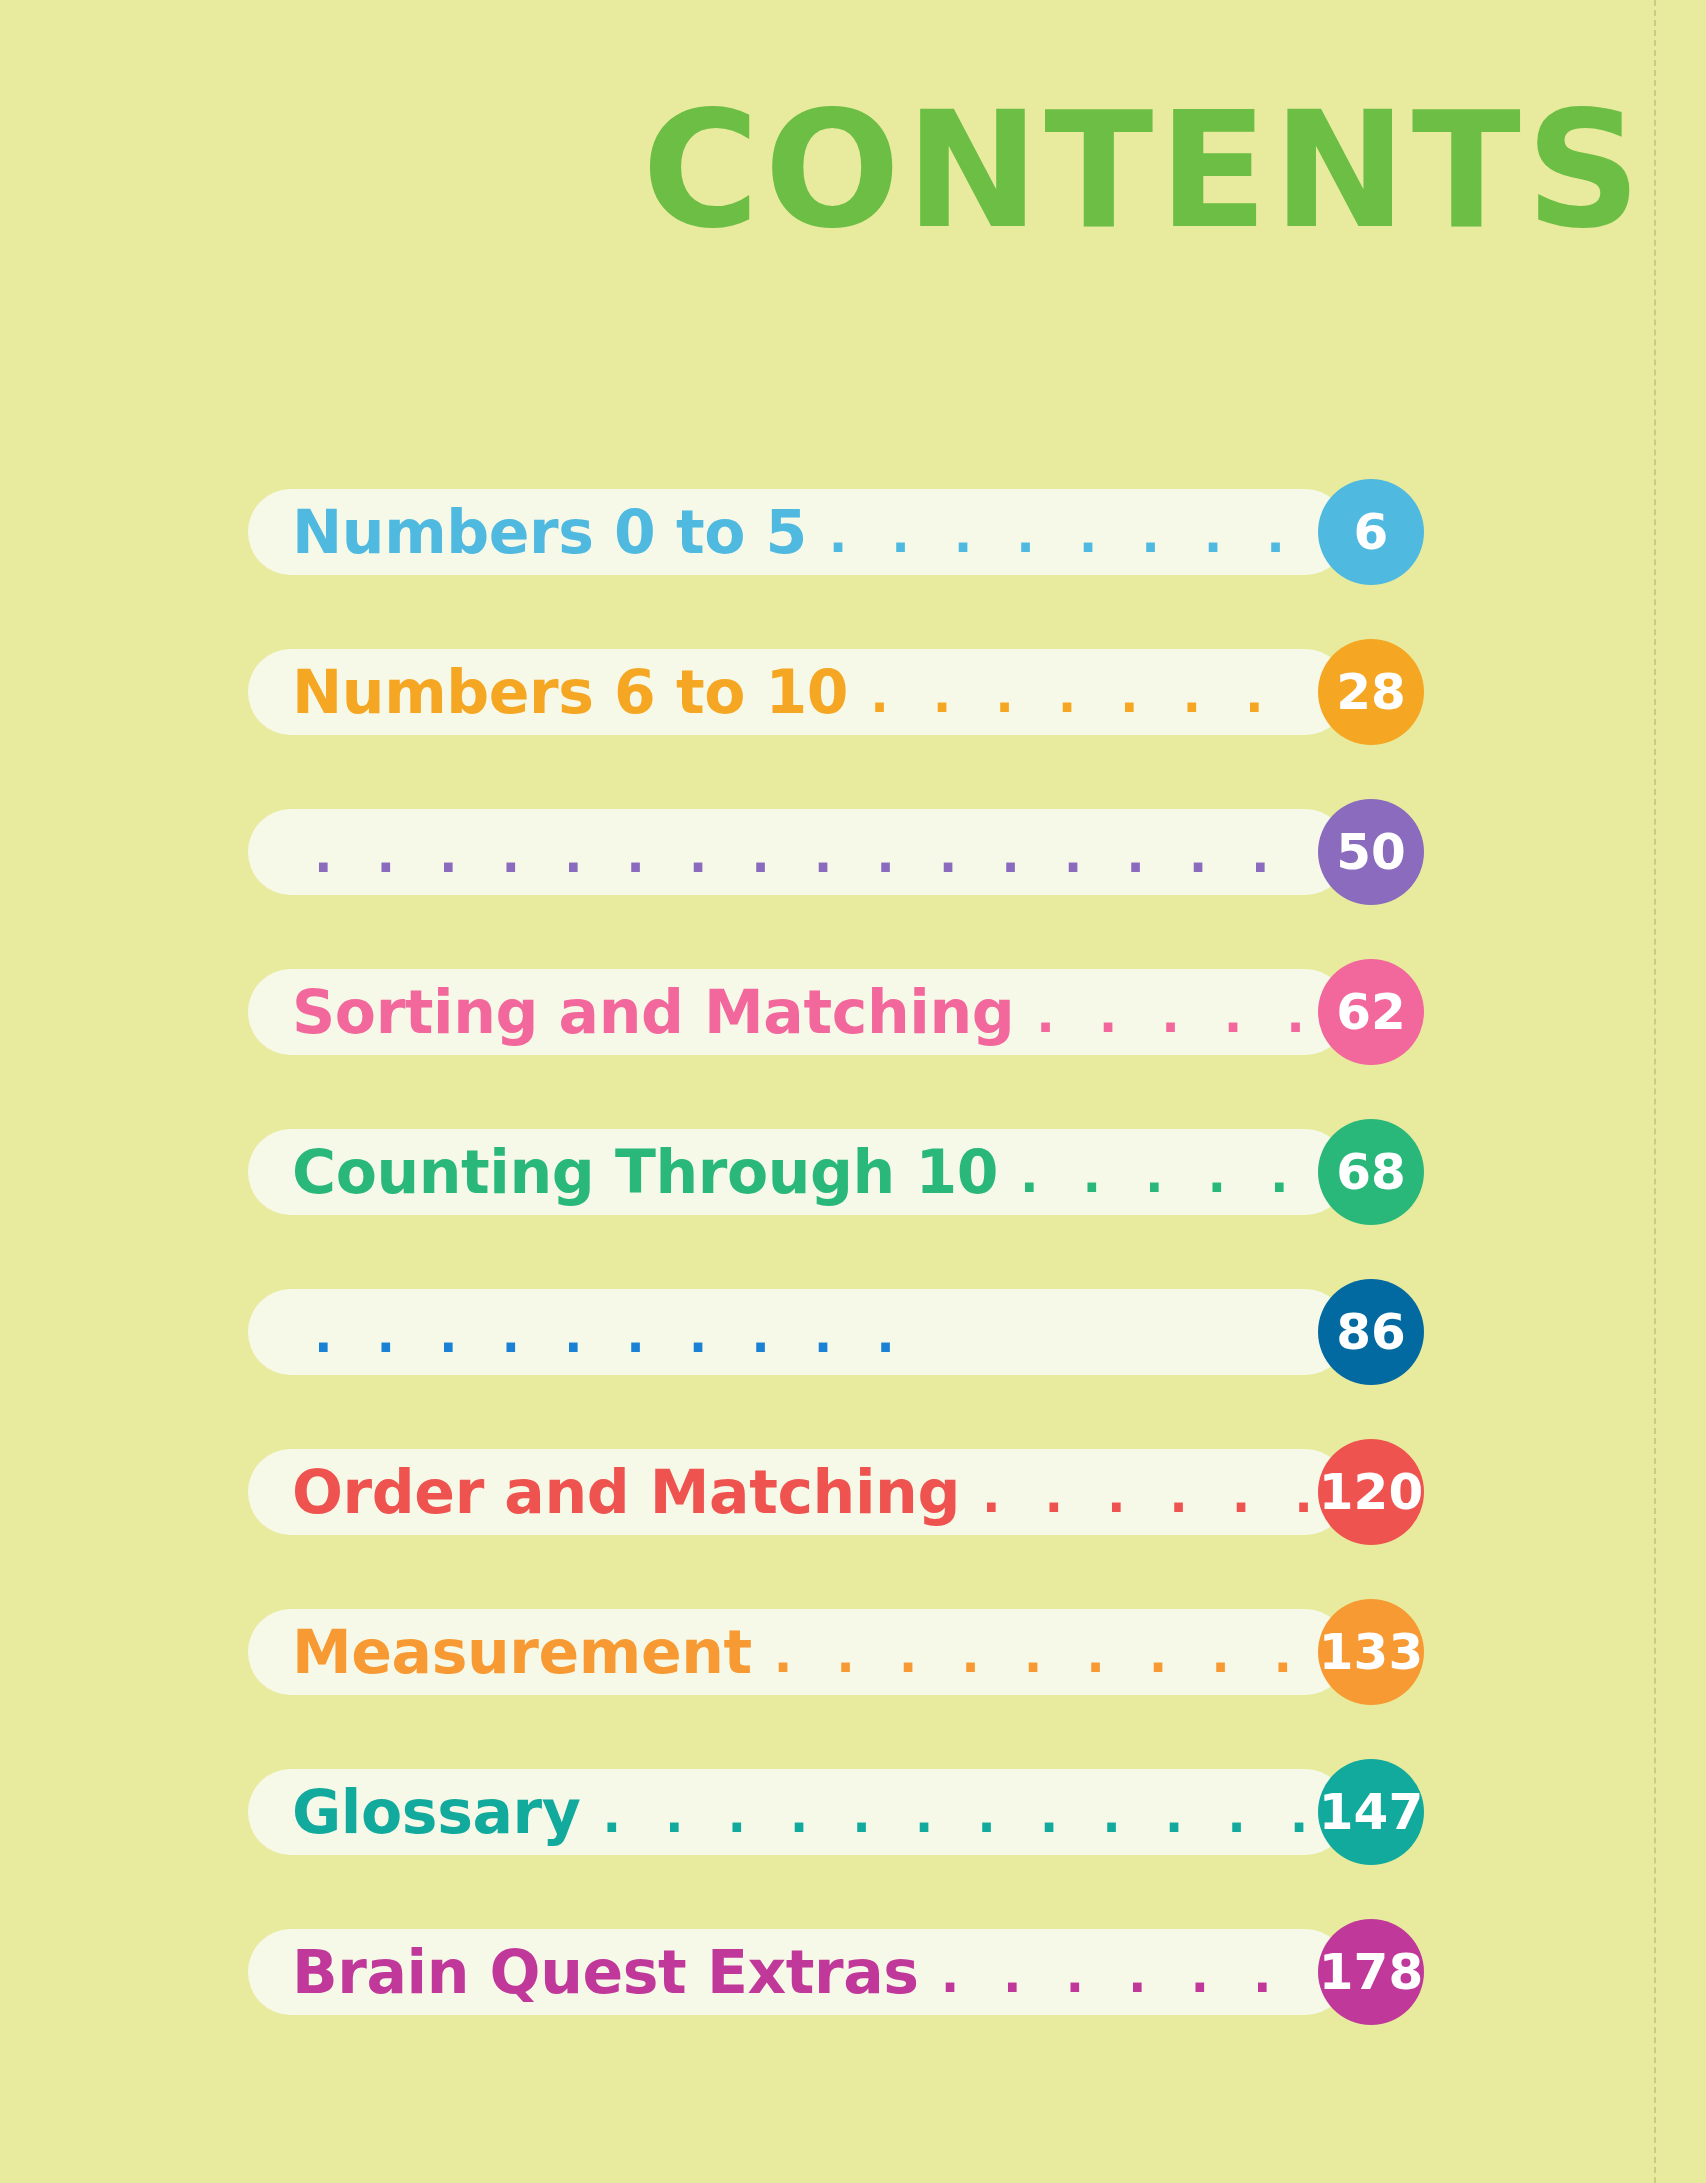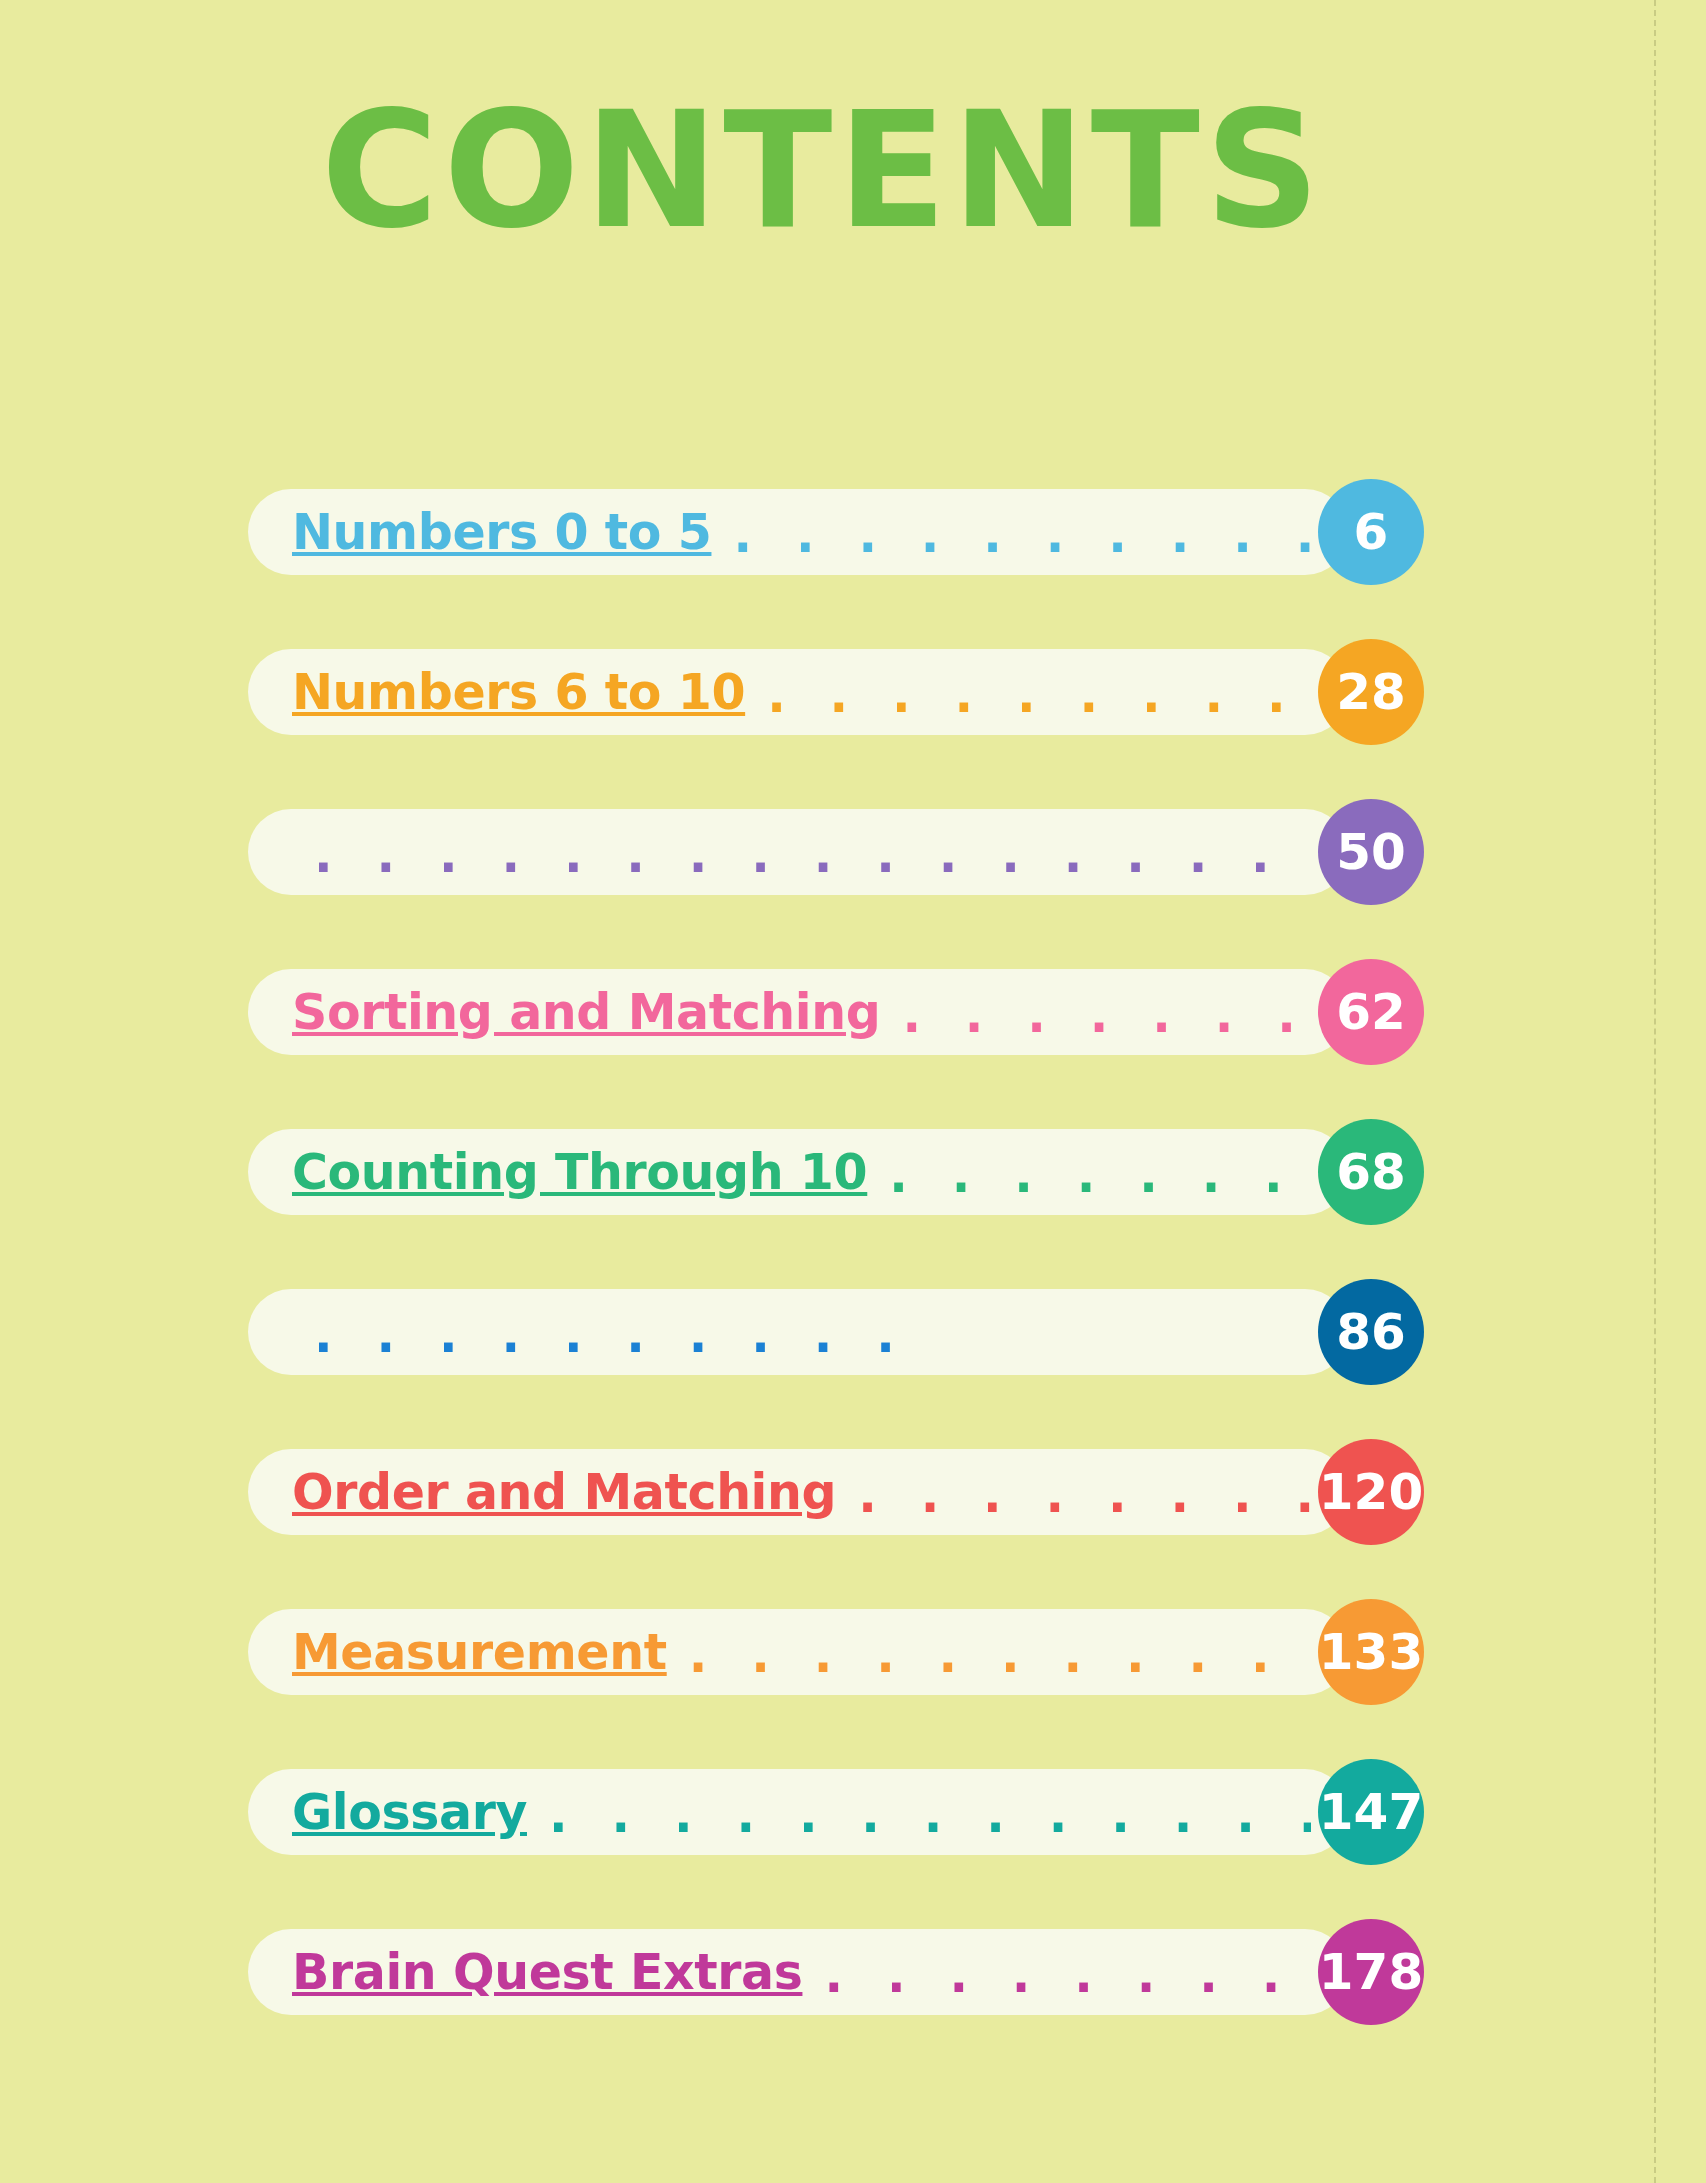--- a/index.html
+++ b/index.html
@@ -31,21 +31,21 @@
     left: 0;
     width: 1706px;
     height: 2183px;
   }
 
   .title {
     position: absolute;
     top: 91px;
     left: 0;
     width: 1646px;
-    text-align: center;
+    text-align: right;
     font-family: "DejaVu Sans", sans-serif;
     font-weight: bold;
     font-size: 160px;
     letter-spacing: 5px;
     color: #6cbe45;
     line-height: 1;
   }
 
   .toc {
     position: absolute;
@@ -77,24 +77,23 @@
     height: 86px;
     right: 101px;
     display: flex;
     align-items: center;
     overflow: hidden;
   }
 
   .row-label {
     font-family: "DejaVu Sans", sans-serif;
     font-weight: bold;
-    font-size: 49px;
+    font-size: 60px;
     white-space: nowrap;
     letter-spacing: -0.4px;
-    text-decoration: underline;
   }
 
   .row-dots {
     flex: 1;
     margin-left: 22px;
     margin-right: 11.8px;
     font-size: 49px;
     font-weight: bold;
     letter-spacing: 13.4px;
     line-height: 1;

